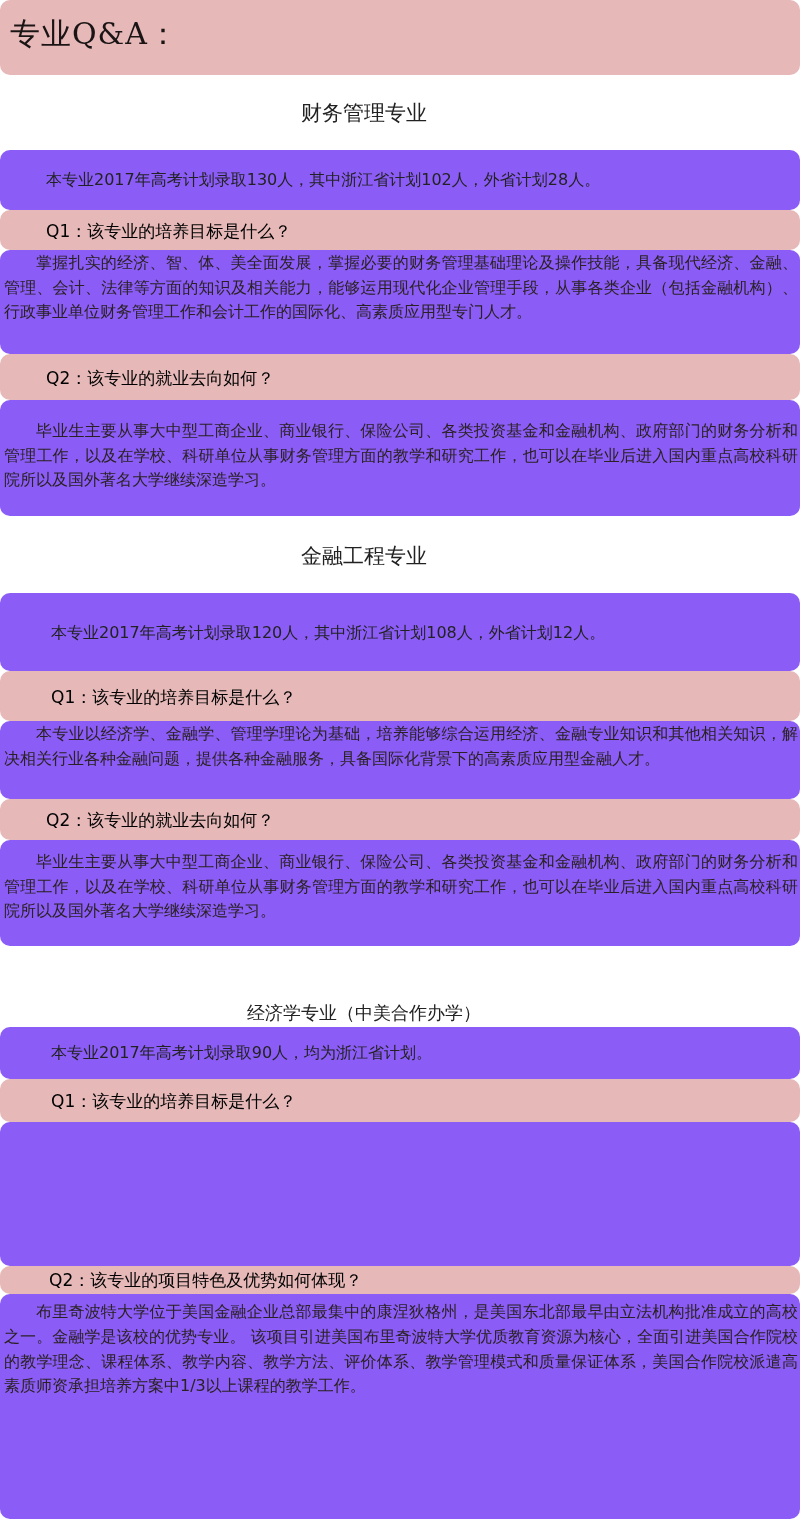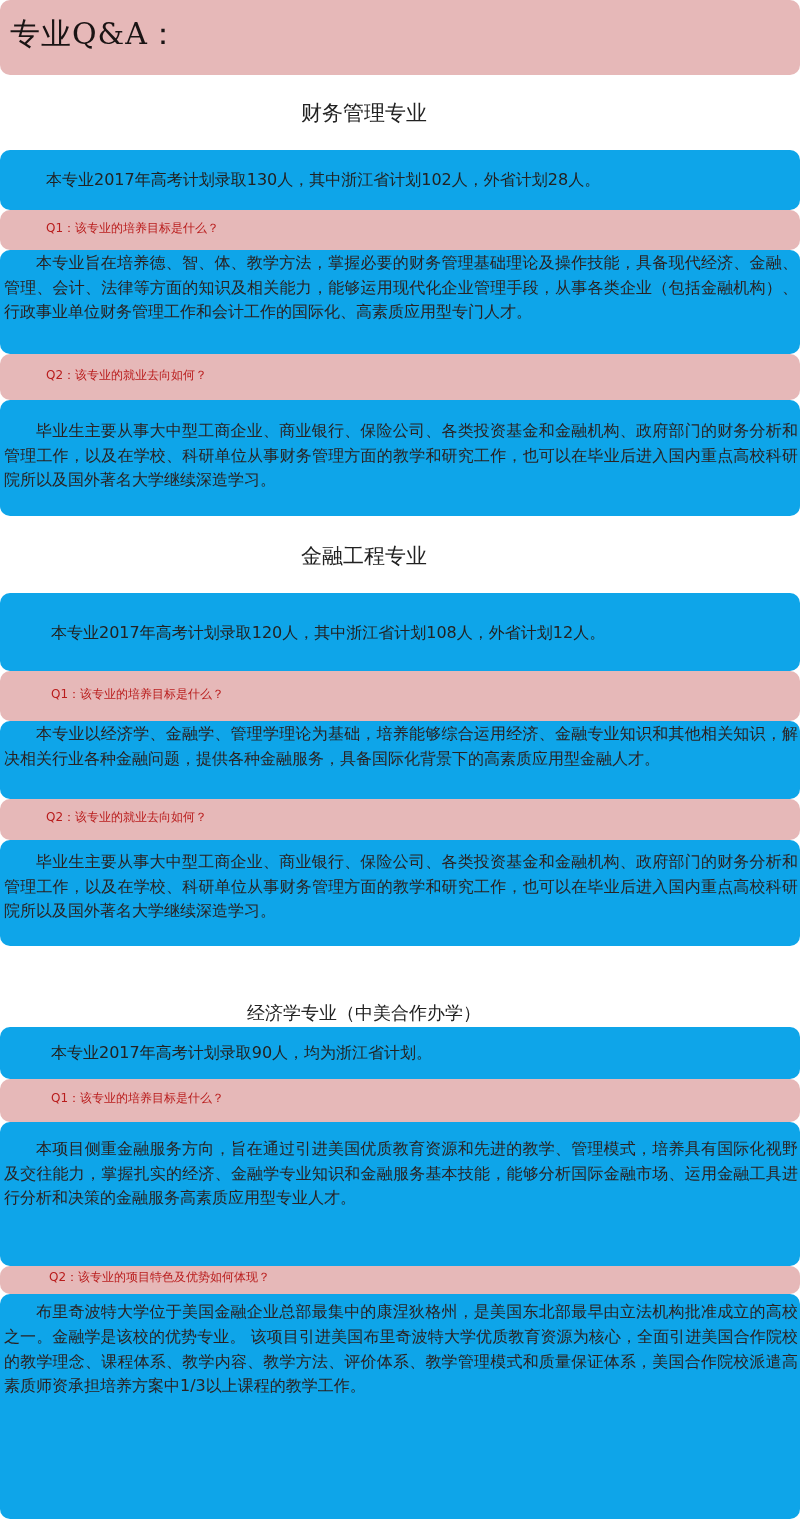--- a/index.html
+++ b/index.html
@@ -1,46 +1,46 @@
 <!DOCTYPE html>
 <html><head>
 <meta charset="utf-8">
 <style>
   html, body { margin: 0; padding: 0; background: #ffffff; }
   body { width: 800px; height: 1519px; position: relative; overflow: hidden;
          font-family: "DejaVu Sans", "Liberation Sans", sans-serif; color: #2a2222; }
   .band { position: absolute; left: 0; width: 800px; box-sizing: border-box; border-radius: 10px; }
   .dark { background: #e6b8b8; }
-  .light { background: #0ea5e9; }
+  .light { background: #8b5cf6; }
   .header-title { position: absolute; left: 10px; top: 14px; font-size: 30px;
                   font-family: "DejaVu Serif", "Liberation Serif", serif; color: #1a1414; letter-spacing: 1px; }
   .major-title { position: absolute; left: 0; width: 728px; text-align: center; font-size: 21px; color: #222; }
   .plan { position: absolute; font-size: 16px; color: #222; white-space: nowrap; }
-  .q { position: absolute; font-size: 12px; color: #b91c1c; white-space: nowrap; }
+  .q { position: absolute; font-size: 17px; color: #000000; white-space: nowrap; }
   .para { position: absolute; left: 4px; width: 794px; font-size: 16px; line-height: 24.5px;
           color: #2a2222; text-align: justify; }
   .para p { margin: 0; text-indent: 2em; }
 </style>
 </head>
 <body>
 
 <div class="band dark" style="top:0;height:75px;">
   <div class="header-title">专业Q&amp;A：</div>
 </div>
 
 <div class="major-title" style="top:99px;">财务管理专业</div>
 <div class="band light" style="top:150px;height:60px;">
   <div class="plan" style="left:46px;top:20px;">本专业2017年高考计划录取130人，其中浙江省计划102人，外省计划28人。</div>
 </div>
 <div class="band dark" style="top:210px;height:40px;">
   <div class="q" style="left:46px;top:10px;">Q1：该专业的培养目标是什么？</div>
 </div>
 <div class="band light" style="top:250px;height:104px;">
   <div class="para" style="top:1px;">
-    <p>本专业旨在培养德、智、体、教学方法，掌握必要的财务管理基础理论及操作技能，具备现代经济、金融、管理、会计、法律等方面的知识及相关能力，能够运用现代化企业管理手段，从事各类企业（包括金融机构）、行政事业单位财务管理工作和会计工作的国际化、高素质应用型专门人才。</p>
+    <p>掌握扎实的经济、智、体、美全面发展，掌握必要的财务管理基础理论及操作技能，具备现代经济、金融、管理、会计、法律等方面的知识及相关能力，能够运用现代化企业管理手段，从事各类企业（包括金融机构）、行政事业单位财务管理工作和会计工作的国际化、高素质应用型专门人才。</p>
   </div>
 </div>
 <div class="band dark" style="top:354px;height:46px;">
   <div class="q" style="left:46px;top:13px;">Q2：该专业的就业去向如何？</div>
 </div>
 <div class="band light" style="top:400px;height:116px;">
   <div class="para" style="top:19px;">
     <p>毕业生主要从事大中型工商企业、商业银行、保险公司、各类投资基金和金融机构、政府部门的财务分析和管理工作，以及在学校、科研单位从事财务管理方面的教学和研究工作，也可以在毕业后进入国内重点高校科研院所以及国外著名大学继续深造学习。</p>
   </div>
 </div>
@@ -68,21 +68,20 @@
 
 <div class="major-title" style="top:986px;font-size:18px;margin-top:15px;">经济学专业（中美合作办学）</div>
 <div class="band light" style="top:1027px;height:52px;">
   <div class="plan" style="left:51px;top:16px;">本专业2017年高考计划录取90人，均为浙江省计划。</div>
 </div>
 <div class="band dark" style="top:1079px;height:43px;">
   <div class="q" style="left:51px;top:11px;">Q1：该专业的培养目标是什么？</div>
 </div>
 <div class="band light" style="top:1122px;height:144px;">
   <div class="para" style="top:15px;">
-    <p>本项目侧重金融服务方向，旨在通过引进美国优质教育资源和先进的教学、管理模式，培养具有国际化视野及交往能力，掌握扎实的经济、金融学专业知识和金融服务基本技能，能够分析国际金融市场、运用金融工具进行分析和决策的金融服务高素质应用型专业人才。</p>
   </div>
 </div>
 <div class="band dark" style="top:1266px;height:28px;">
   <div class="q" style="left:49px;top:3px;">Q2：该专业的项目特色及优势如何体现？</div>
 </div>
 <div class="band light" style="top:1294px;height:225px;">
   <div class="para" style="top:6px;line-height:24.8px;">
     <p>布里奇波特大学位于美国金融企业总部最集中的康涅狄格州，是美国东北部最早由立法机构批准成立的高校之一。金融学是该校的优势专业。 该项目引进美国布里奇波特大学优质教育资源为核心，全面引进美国合作院校的教学理念、课程体系、教学内容、教学方法、评价体系、教学管理模式和质量保证体系，美国合作院校派遣高素质师资承担培养方案中1/3以上课程的教学工作。</p>
   </div>
 </div>

